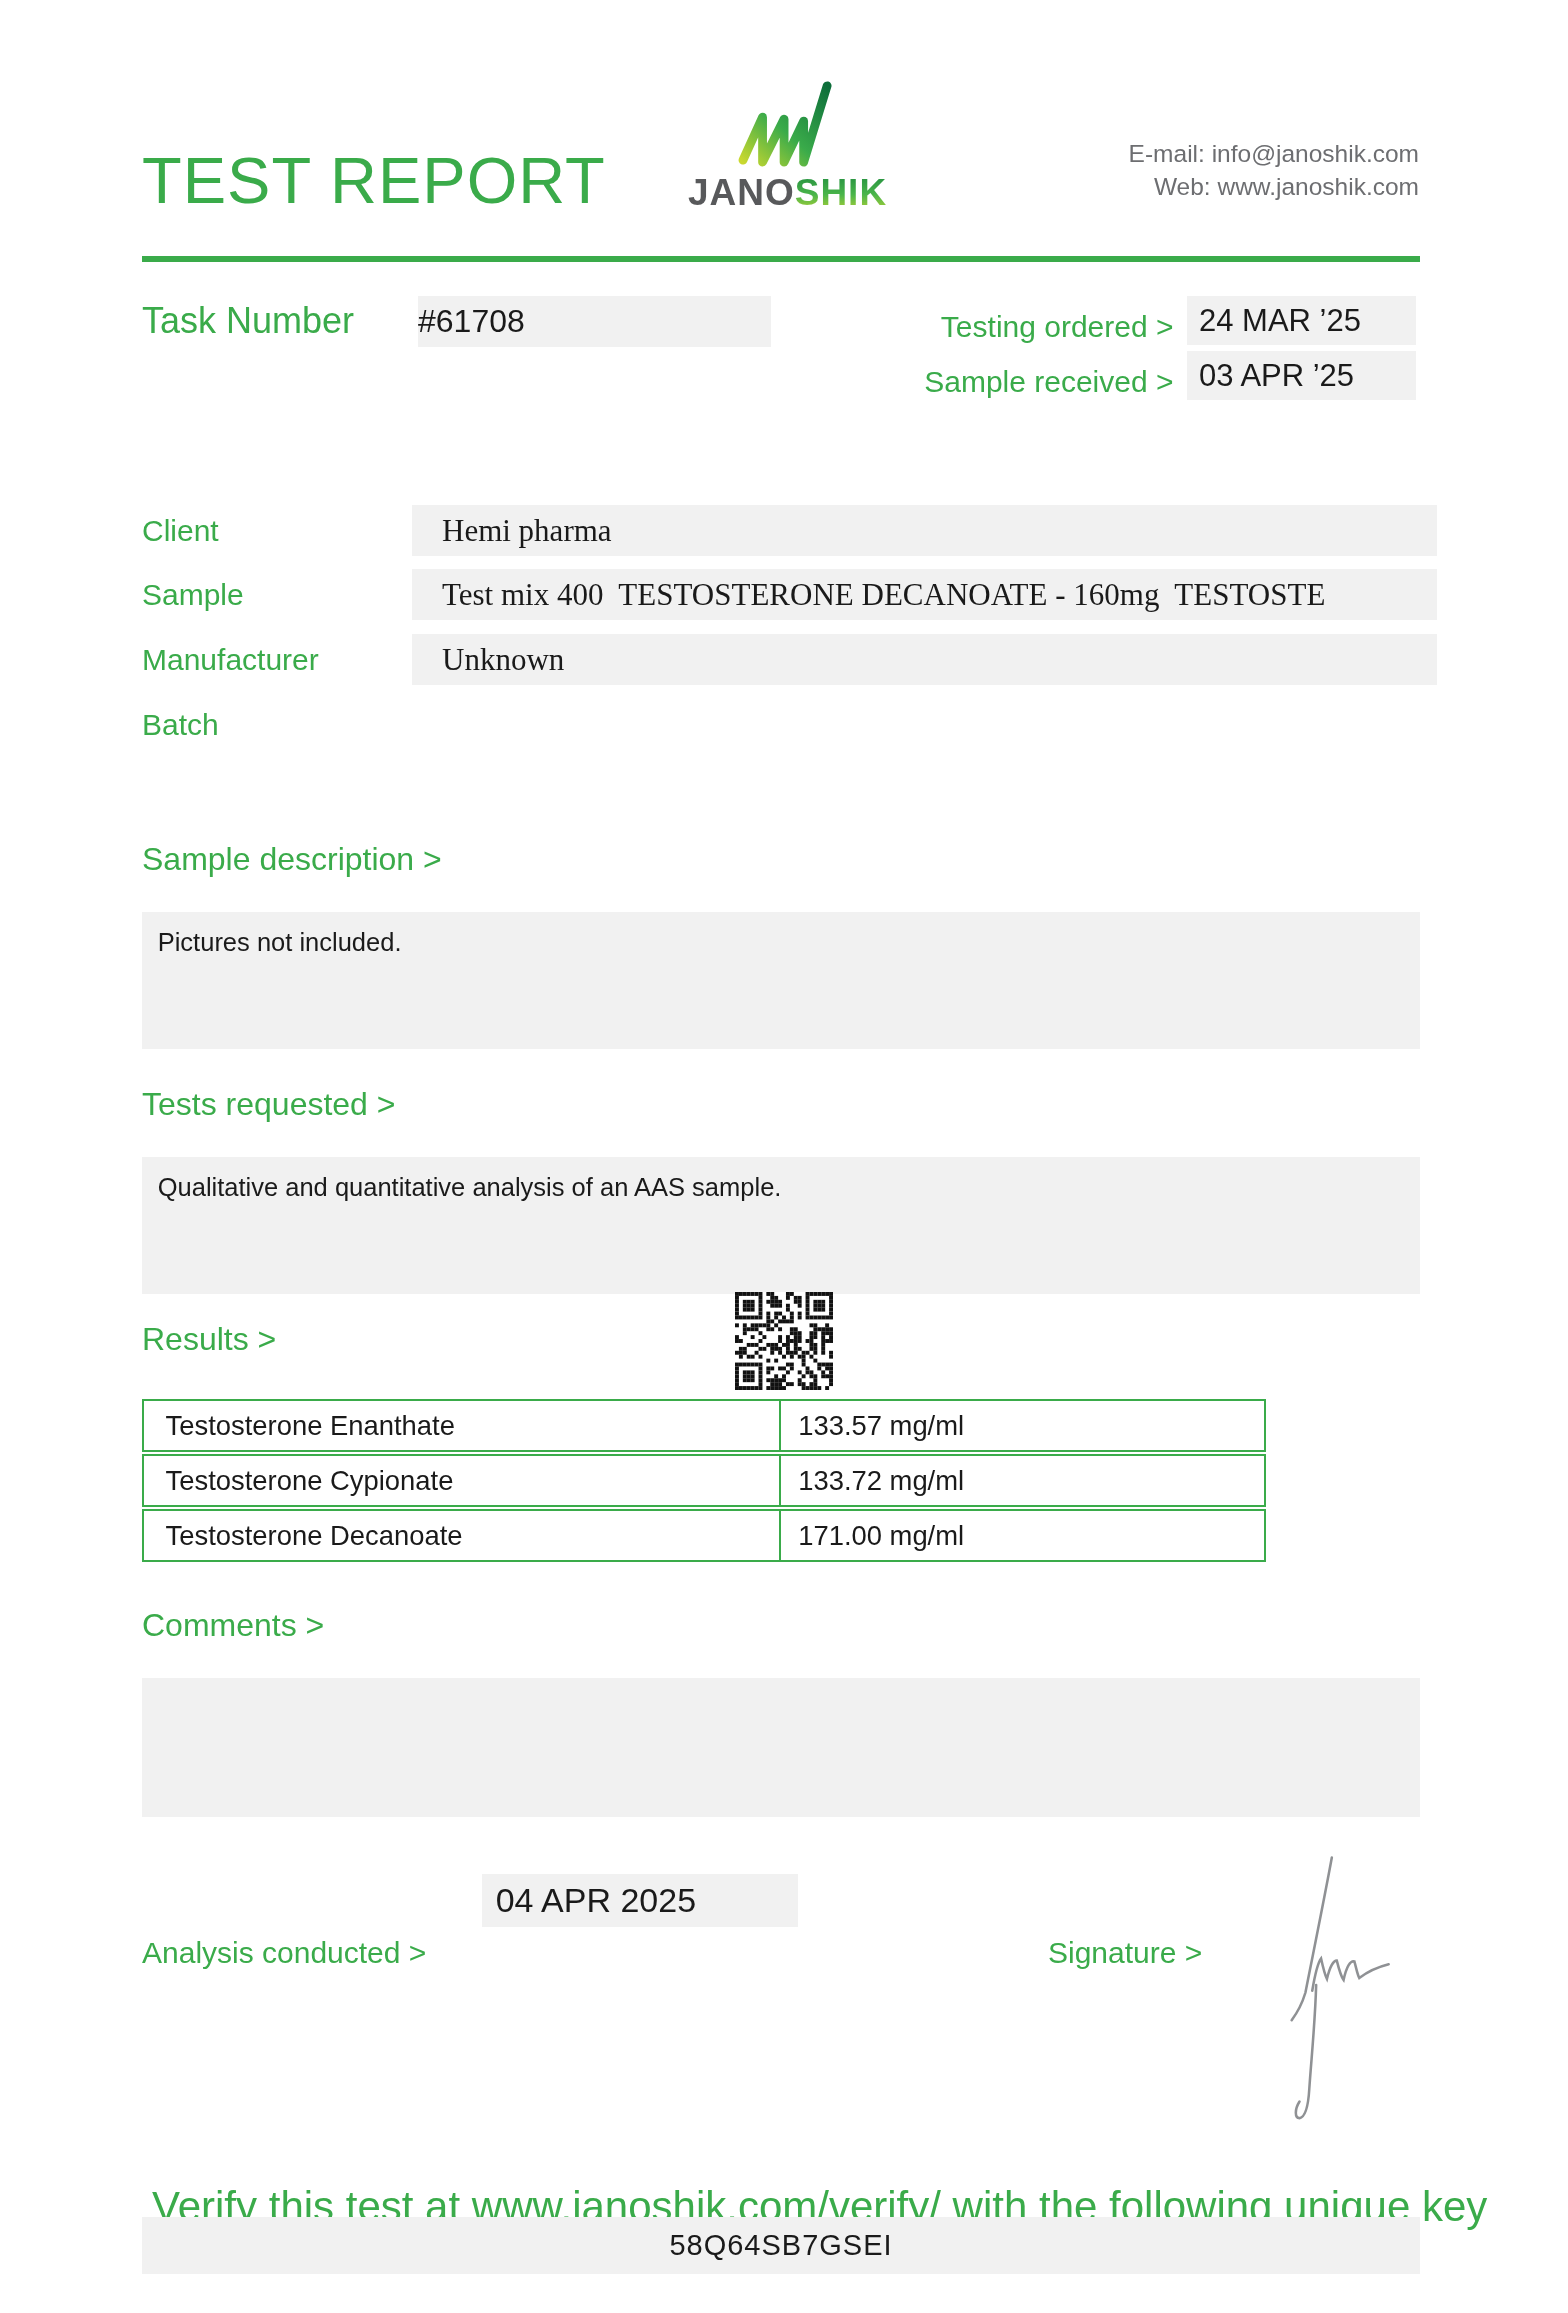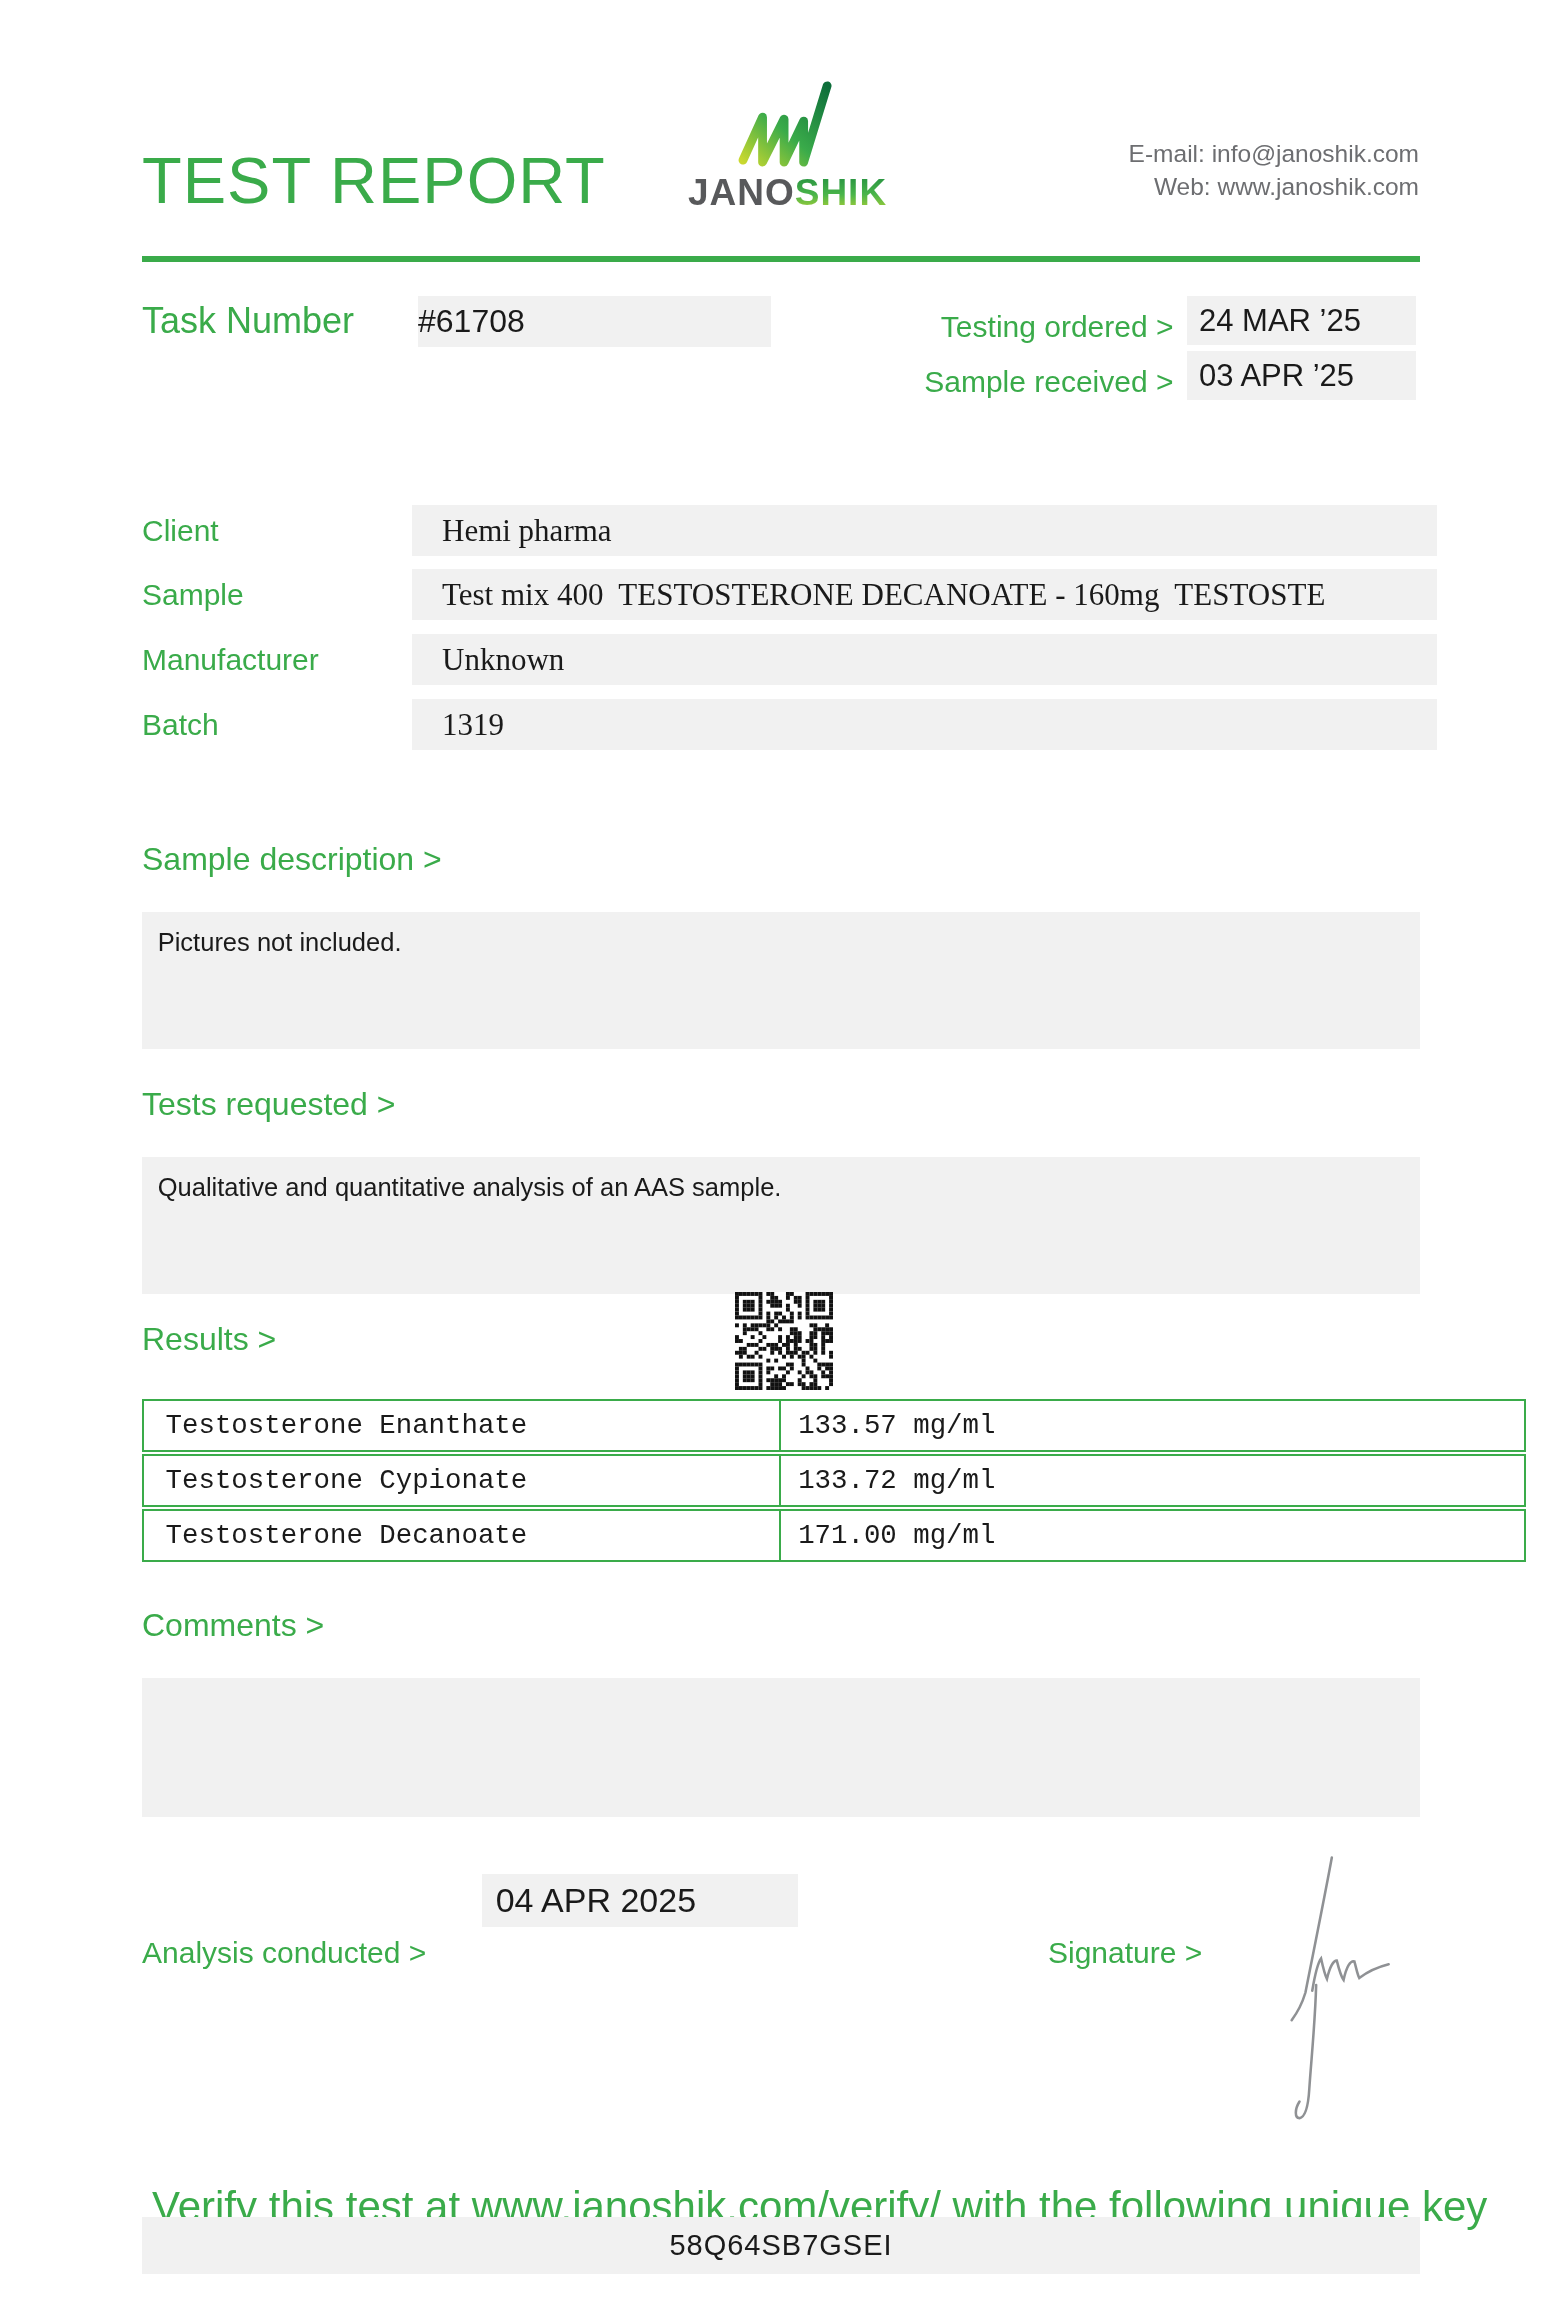--- a/index.html
+++ b/index.html
@@ -45,21 +45,21 @@
 
   .inforow .ilabel{position:absolute;left:0;font-size:30px;line-height:51px;color:var(--green);white-space:nowrap;}
   .inforow .ibox{position:absolute;left:270px;width:995px;height:51px;font-size:31px;line-height:51px;padding-left:30px;white-space:pre;font-family:Liberation Serif, serif;}
   .inforow{left:142px;width:1278px;height:51px;}
 
   .secheading{font-size:32px;color:var(--green);white-space:nowrap;}
   .bigbox{left:142px;width:1278px;height:137px;padding:13.7px 15.7px;box-sizing:border-box;font-size:25.5px;line-height:33px;}
 
   .qr{left:735px;top:1292px;}
 
-  .rtable{left:142px;top:1399px;width:1384px;font-family:Liberation Mono, monospace;}
+  .rtable{left:142px;top:1399px;width:1124px;}
   .trow{display:flex;height:49px;border:2.9px solid var(--green);background:#fff;margin-bottom:2px;align-items:center;}
   .tcell1{width:613px;padding-left:21.6px;font-size:27.4px;border-right:2.9px solid var(--green);height:49px;line-height:49px;}
   .tcell2{flex:1;padding-left:17.6px;font-size:27.4px;line-height:49px;}
 
   .analysisrow{left:142px;top:1927px;font-size:30px;line-height:51px;color:var(--green);white-space:nowrap;}
   .analysisbox{left:482px;top:1874px;width:302px;height:53px;font-size:34px;font-weight:500;line-height:53px;padding-left:13.7px;white-space:nowrap;}
   .siglabel{left:1048px;top:1927px;font-size:30px;line-height:51px;color:var(--green);white-space:nowrap;}
   .sig{left:1264px;top:1836px;}
 
   .verifytext{left:152px;top:2147px;width:1284px;font-size:42px;color:var(--green);white-space:nowrap;margin-top:36px;}
@@ -114,21 +114,20 @@
   <div class="abs inforow" style="top:569px">
     <span class="ilabel">Sample</span>
     <span class="ibox graybox">Test mix 400  TESTOSTERONE DECANOATE - 160mg  TESTOSTE</span>
   </div>
   <div class="abs inforow" style="top:634px">
     <span class="ilabel">Manufacturer</span>
     <span class="ibox graybox">Unknown</span>
   </div>
   <div class="abs inforow" style="top:699px">
     <span class="ilabel">Batch</span>
-    <span class="ibox graybox">1319</span>
   </div>
 
   <div class="abs secheading" style="left:142px;top:841px">Sample description &gt;</div>
   <div class="abs bigbox graybox" style="top:912px">Pictures not included.</div>
 
   <div class="abs secheading" style="left:142px;top:1086px">Tests requested &gt;</div>
   <div class="abs bigbox graybox" style="top:1157px">Qualitative and quantitative analysis of an AAS sample.</div>
 
   <div class="abs secheading" style="left:142px;top:1321px">Results &gt;</div>
   <div class="abs qr" id="qr"><svg width="98" height="98" viewBox="0 0 100 100">

